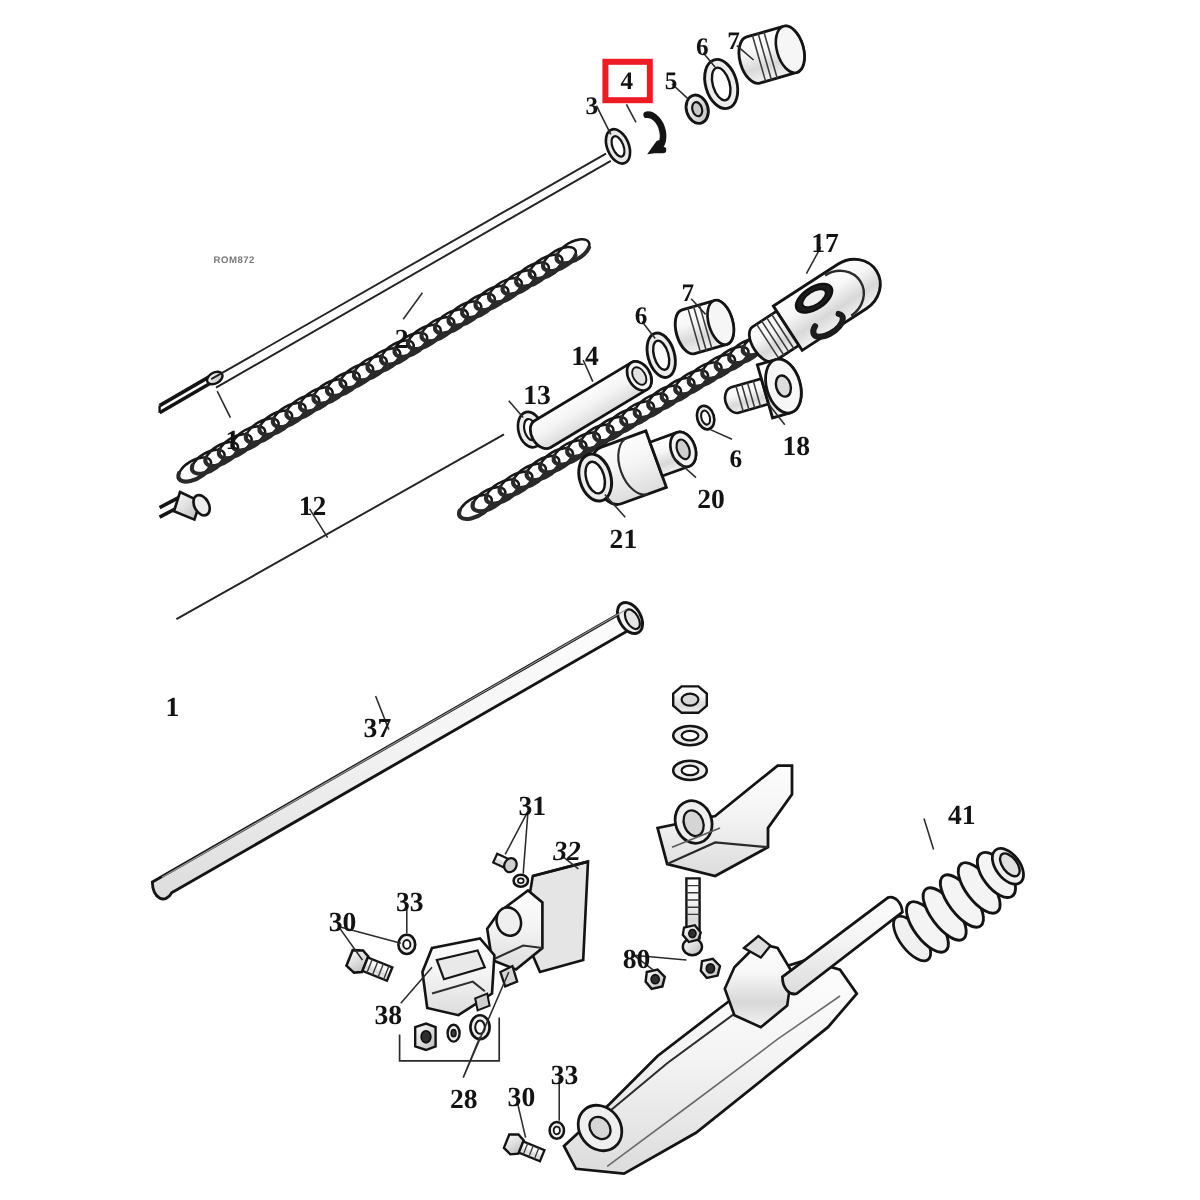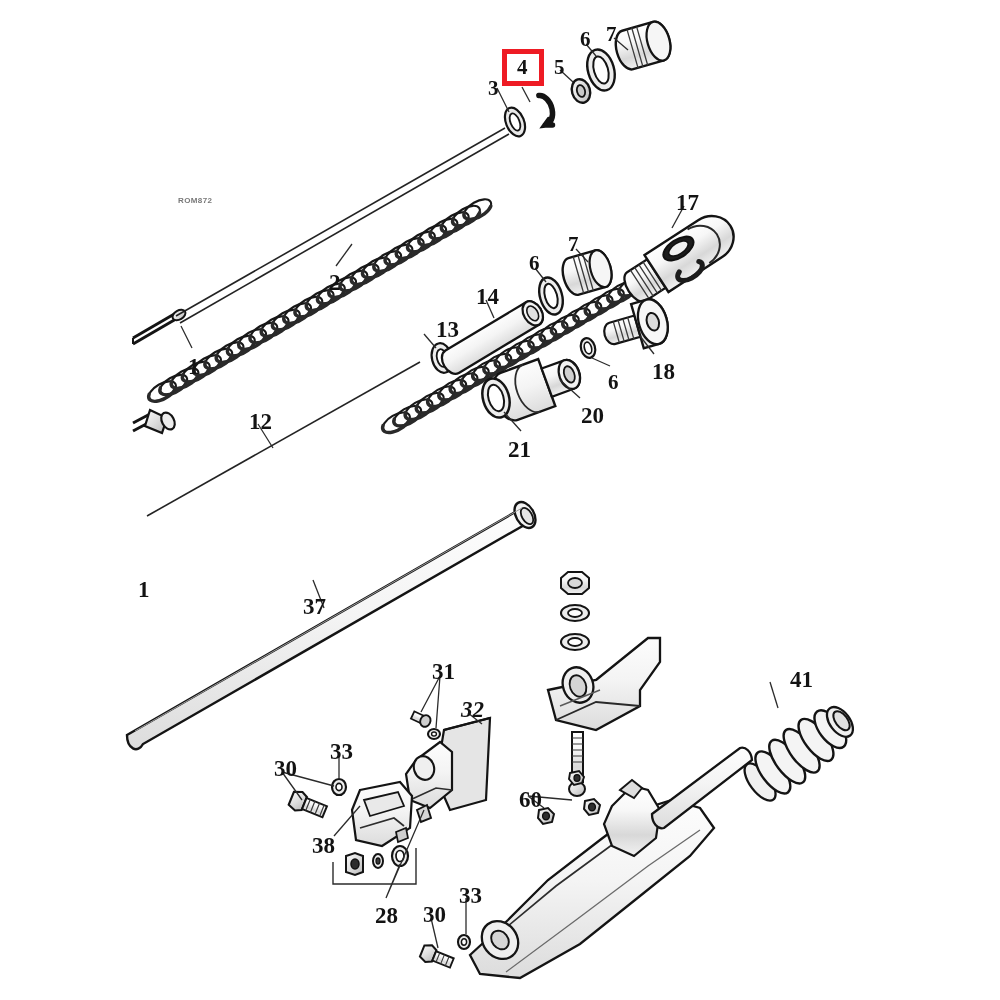--- a/index.html
+++ b/index.html
@@ -440,21 +440,21 @@
       <path d="M 282 772 L 302 800 M 282 772 L 334 786"></path>
       <path d="M 334 836 L 360 806"></path>
       <path d="M 386 898 L 400 864 M 386 898 L 424 810"></path>
       <path d="M 528 796 L 544 808 M 528 796 L 572 800"></path>
       <path d="M 770 682 L 778 708"></path>
       <path d="M 466 898 L 466 934"></path>
       <path d="M 431 918 L 438 948"></path>
     </g>
   </svg>
 
-  <div class="watermark" style="left: 178px; top: 196px;">ROM872</div>
+  <div class="watermark" style="left: 178px; top: 212px;">ROM872</div>
 
   <div id="highlight-box" style="left: 502px; top: 49px; width: 42px; height: 37px; border-color: rgb(238, 27, 36); border-width: 5px;"></div>
 
   <div id="callout-layer">
       <div class="callout sz-lg" style="left: 188px; top: 355px;">1</div>
       <div class="callout sz-lg" style="left: 329px; top: 271px;">2</div>
       <div class="callout sz-md" style="left: 488px; top: 78px;">3</div>
       <div class="callout sz-md" style="left: 517px; top: 57px;">4</div>
       <div class="callout sz-md" style="left: 554px; top: 57px;">5</div>
       <div class="callout sz-md" style="left: 580px; top: 29px;">6</div>
@@ -470,19 +470,19 @@
       <div class="callout sz-lg" style="left: 581px; top: 404px;">20</div>
       <div class="callout sz-lg" style="left: 508px; top: 438px;">21</div>
       <div class="callout sz-lg" style="left: 138px; top: 578px;">1</div>
       <div class="callout sz-lg" style="left: 303px; top: 595px;">37</div>
       <div class="callout sz-lg" style="left: 432px; top: 660px;">31</div>
       <div class="callout sz-lg" style="left: 461px; top: 698px; font-style: italic;">32</div>
       <div class="callout sz-lg" style="left: 330px; top: 740px;">33</div>
       <div class="callout sz-lg" style="left: 274px; top: 757px;">30</div>
       <div class="callout sz-lg" style="left: 312px; top: 834px;">38</div>
       <div class="callout sz-lg" style="left: 375px; top: 904px;">28</div>
-      <div class="callout sz-lg" style="left: 519px; top: 788px;">60</div>
+      <div class="callout sz-lg" style="left: 519px; top: 788px;">80</div>
       <div class="callout sz-lg" style="left: 762px; top: 668px; margin-left: 28px;">41</div>
       <div class="callout sz-lg" style="left: 459px; top: 884px;">33</div>
       <div class="callout sz-lg" style="left: 423px; top: 903px;">30</div>
     </div>
 
 </div>
 
 </body></html>

